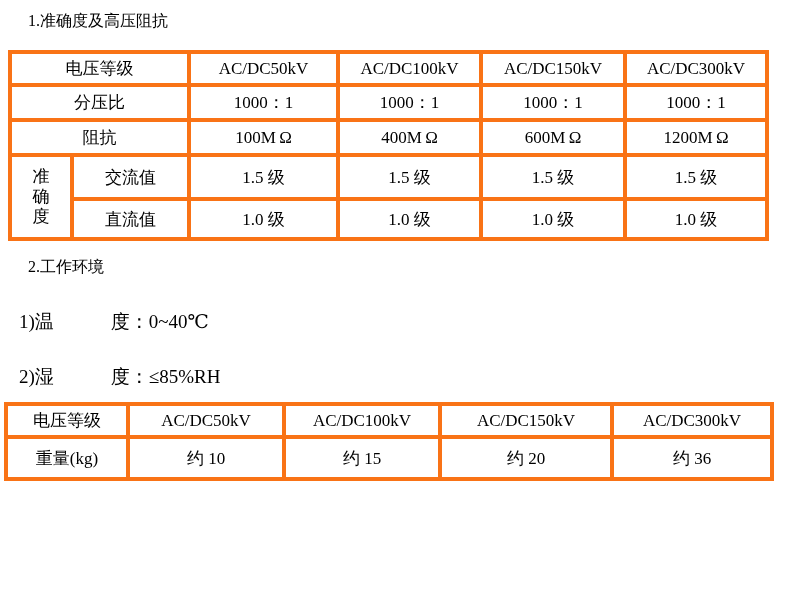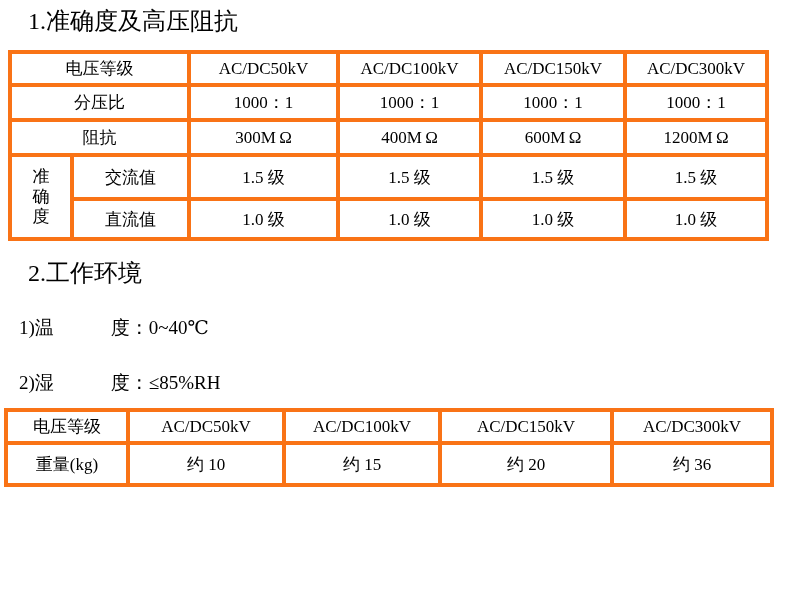--- a/index.html
+++ b/index.html
@@ -1,20 +1,20 @@
 <!DOCTYPE html>
 <html><head>
 <meta charset="utf-8">
 <style>
   html,body{margin:0;padding:0;background:#ffffff;}
   .page{position:relative;width:790px;height:597px;background:#ffffff;color:#000000;
         font-family:"Liberation Serif","DejaVu Serif",serif;overflow:hidden;}
-  .sec-title{font-size:24px;line-height:24px;font-weight:normal;}
+  .sec-title{font-size:16px;line-height:24px;font-weight:normal;}
   #title-accuracy{padding:9px 0 0 28px;}
-  #title-environment{padding:20px 0 0 28px;}
+  #title-environment{padding:14px 0 0 28px;}
   #title-sizeweight{padding:29px 0 0 28px;}
   .env-item{font-size:19px;line-height:24px;padding:31px 12px 0 19px;}
   table{border-collapse:collapse;table-layout:fixed;}
   th,td{border:4px solid #f97316;font-weight:normal;font-size:17px;text-align:center;
         vertical-align:middle;padding:0;overflow:hidden;}
   #accuracy-table{width:757px;margin:17px 0 0 8px;}
   #sizeweight-table{width:766px;margin:13px 0 0 4px;}
   .h33{height:33px}.h35{height:35px}.h44{height:44px}.h40{height:40px}
   .h70{height:70px}.h32{height:42px}
   .vtext{display:inline-block;width:19px;line-height:20px;word-break:break-all;}
@@ -46,21 +46,21 @@
       </tr>
       <tr class="h35">
         <td colspan="2">分压比</td>
         <td>1000：1</td>
         <td>1000：1</td>
         <td>1000：1</td>
         <td>1000：1</td>
       </tr>
       <tr class="h35">
         <td colspan="2">阻抗</td>
-        <td>300M Ω</td>
+        <td>100M Ω</td>
         <td>400M Ω</td>
         <td>600M Ω</td>
         <td>1200M Ω</td>
       </tr>
       <tr class="h44">
         <td rowspan="2">
           <span class="vtext">准确度</span>
         </td>
         <td>交流值</td>
         <td>1.5 级</td>

